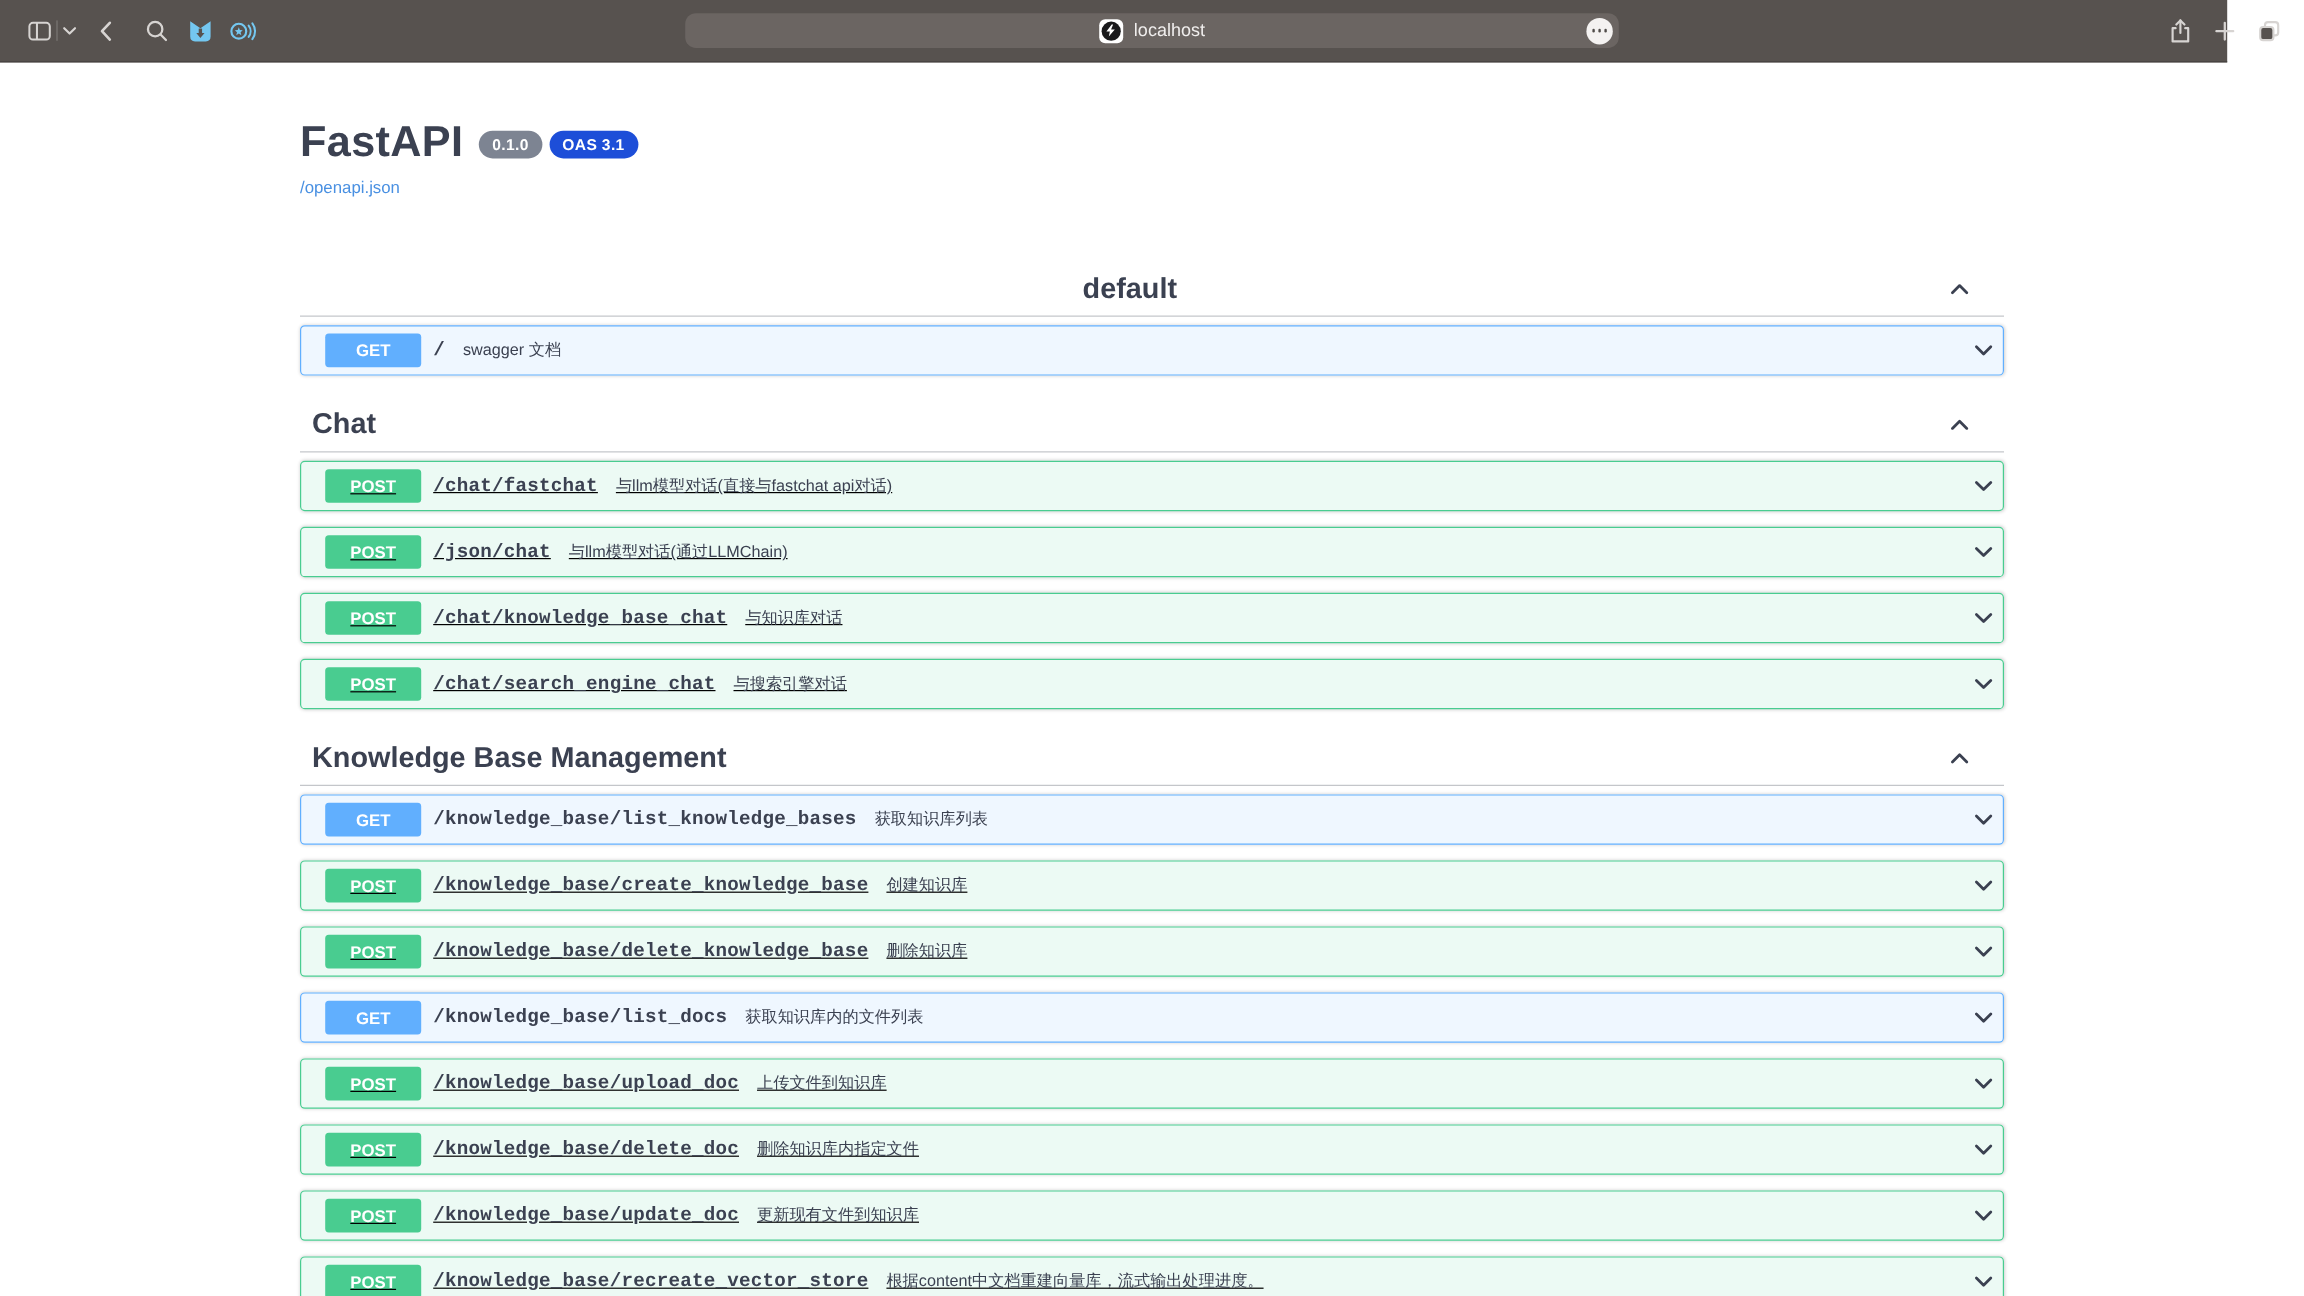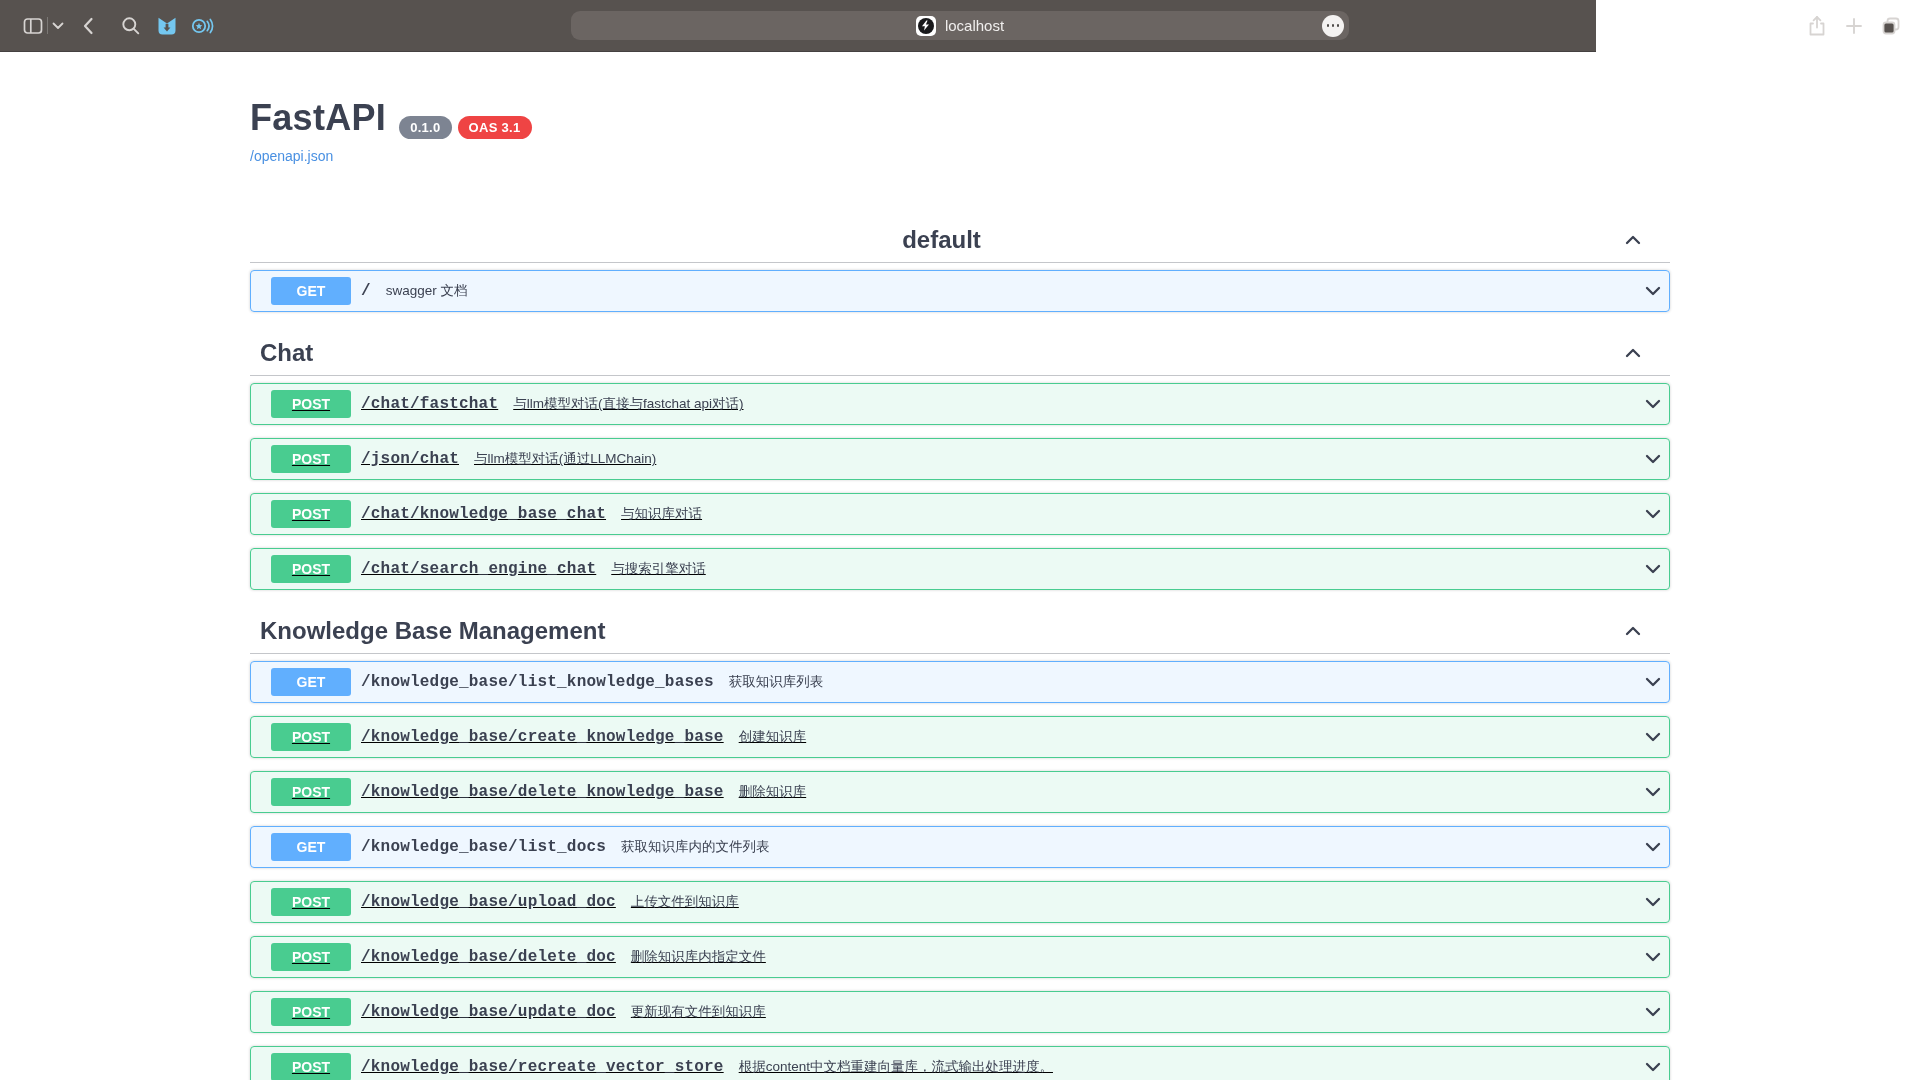--- a/index.html
+++ b/index.html
@@ -5,21 +5,21 @@
   * { box-sizing: border-box; }
   html, body { margin:0; padding:0; }
   body {
     width: 1920px; height: 1080px; overflow: hidden;
     background: #ffffff;
     font-family: "Liberation Sans", sans-serif;
   }
 
   
   .toolbar {
-    position: fixed; top:0; left:0; width:1596px; height:52px;
+    position: fixed; top:0; left:0; width:1856px; height:52px;
     background:#57524f; border-bottom:1px solid #454140; z-index:10;
   }
   .tb-icon {
     position:absolute; top:26px; transform:translate(-50%,-50%);
     display:flex; align-items:center; justify-content:center; cursor:pointer;
   }
   .tb-icon svg { display:block; }
   .tb-sep { position:absolute; left:47px; top:17px; width:1px; height:17px; background:rgba(255,255,255,.22); }
 
   .addressbar {
@@ -43,30 +43,30 @@
     display:flex; align-items:center; justify-content:center; gap:2.2px; cursor:pointer;
   }
   .more-btn i { width:2.8px; height:2.8px; border-radius:50%; background:#504c4a; }
 
   
   .page { position:absolute; top:52px; left:0; width:1920px; height:1028px; background:#fff; overflow:hidden; }
   .container { width:1420px; margin-left:250px; }
 
   .title-block { padding-top:44px; }
   .api-title {
-    margin:0; display:flex; align-items:flex-end; gap:13px;
+    margin:0; display:flex; align-items:center; gap:13px;
     font-size:36px; font-weight:bold; color:#3b4151; line-height:1.2; letter-spacing:.3px;
   }
   .badges { display:flex; gap:6px; margin-top:5px; }
   .badge-pill {
     font-size:13px; font-weight:bold; color:#fff; line-height:1;
     padding:5px 11px 5px; border-radius:20px; white-space:nowrap;
   }
   .badge-version { background:#7d8492; }
-  .badge-oas { background:#ef4444; }
+  .badge-oas { background:#1d4ed8; }
   .spec-link { display:inline-block; margin-top:9px; font-size:14px; color:#4990e2; text-decoration:none; cursor:pointer; }
 
   .sections { margin-top:56px; }
 
   .section-header {
     display:flex; align-items:center;
     padding:14px 10px 8px 10px;
     border-bottom:1px solid rgba(59,65,81,.3);
     cursor:pointer;
   }

